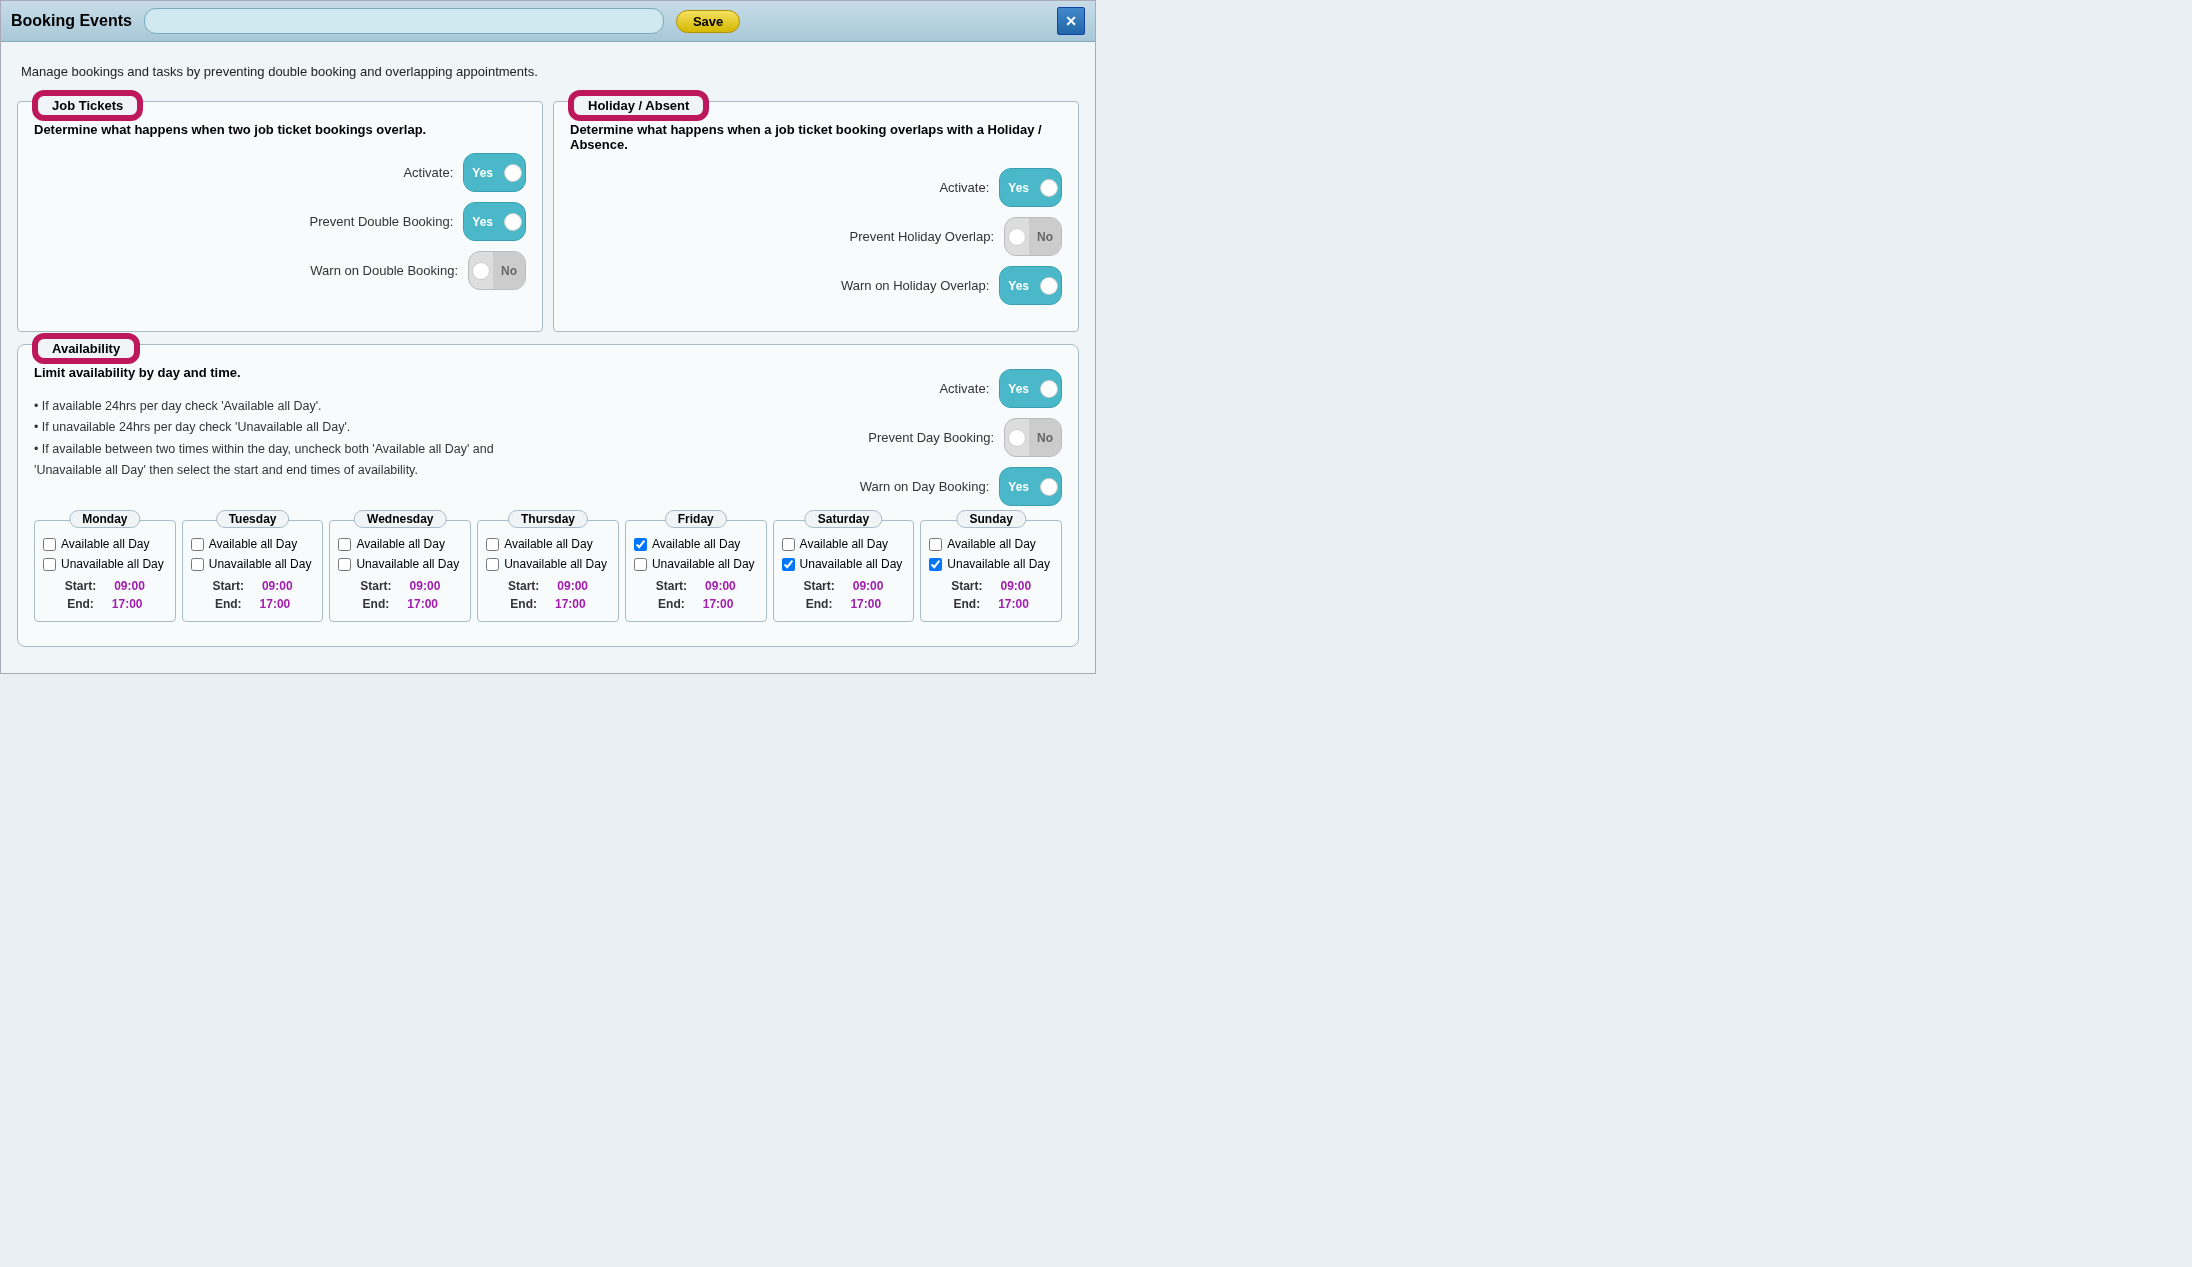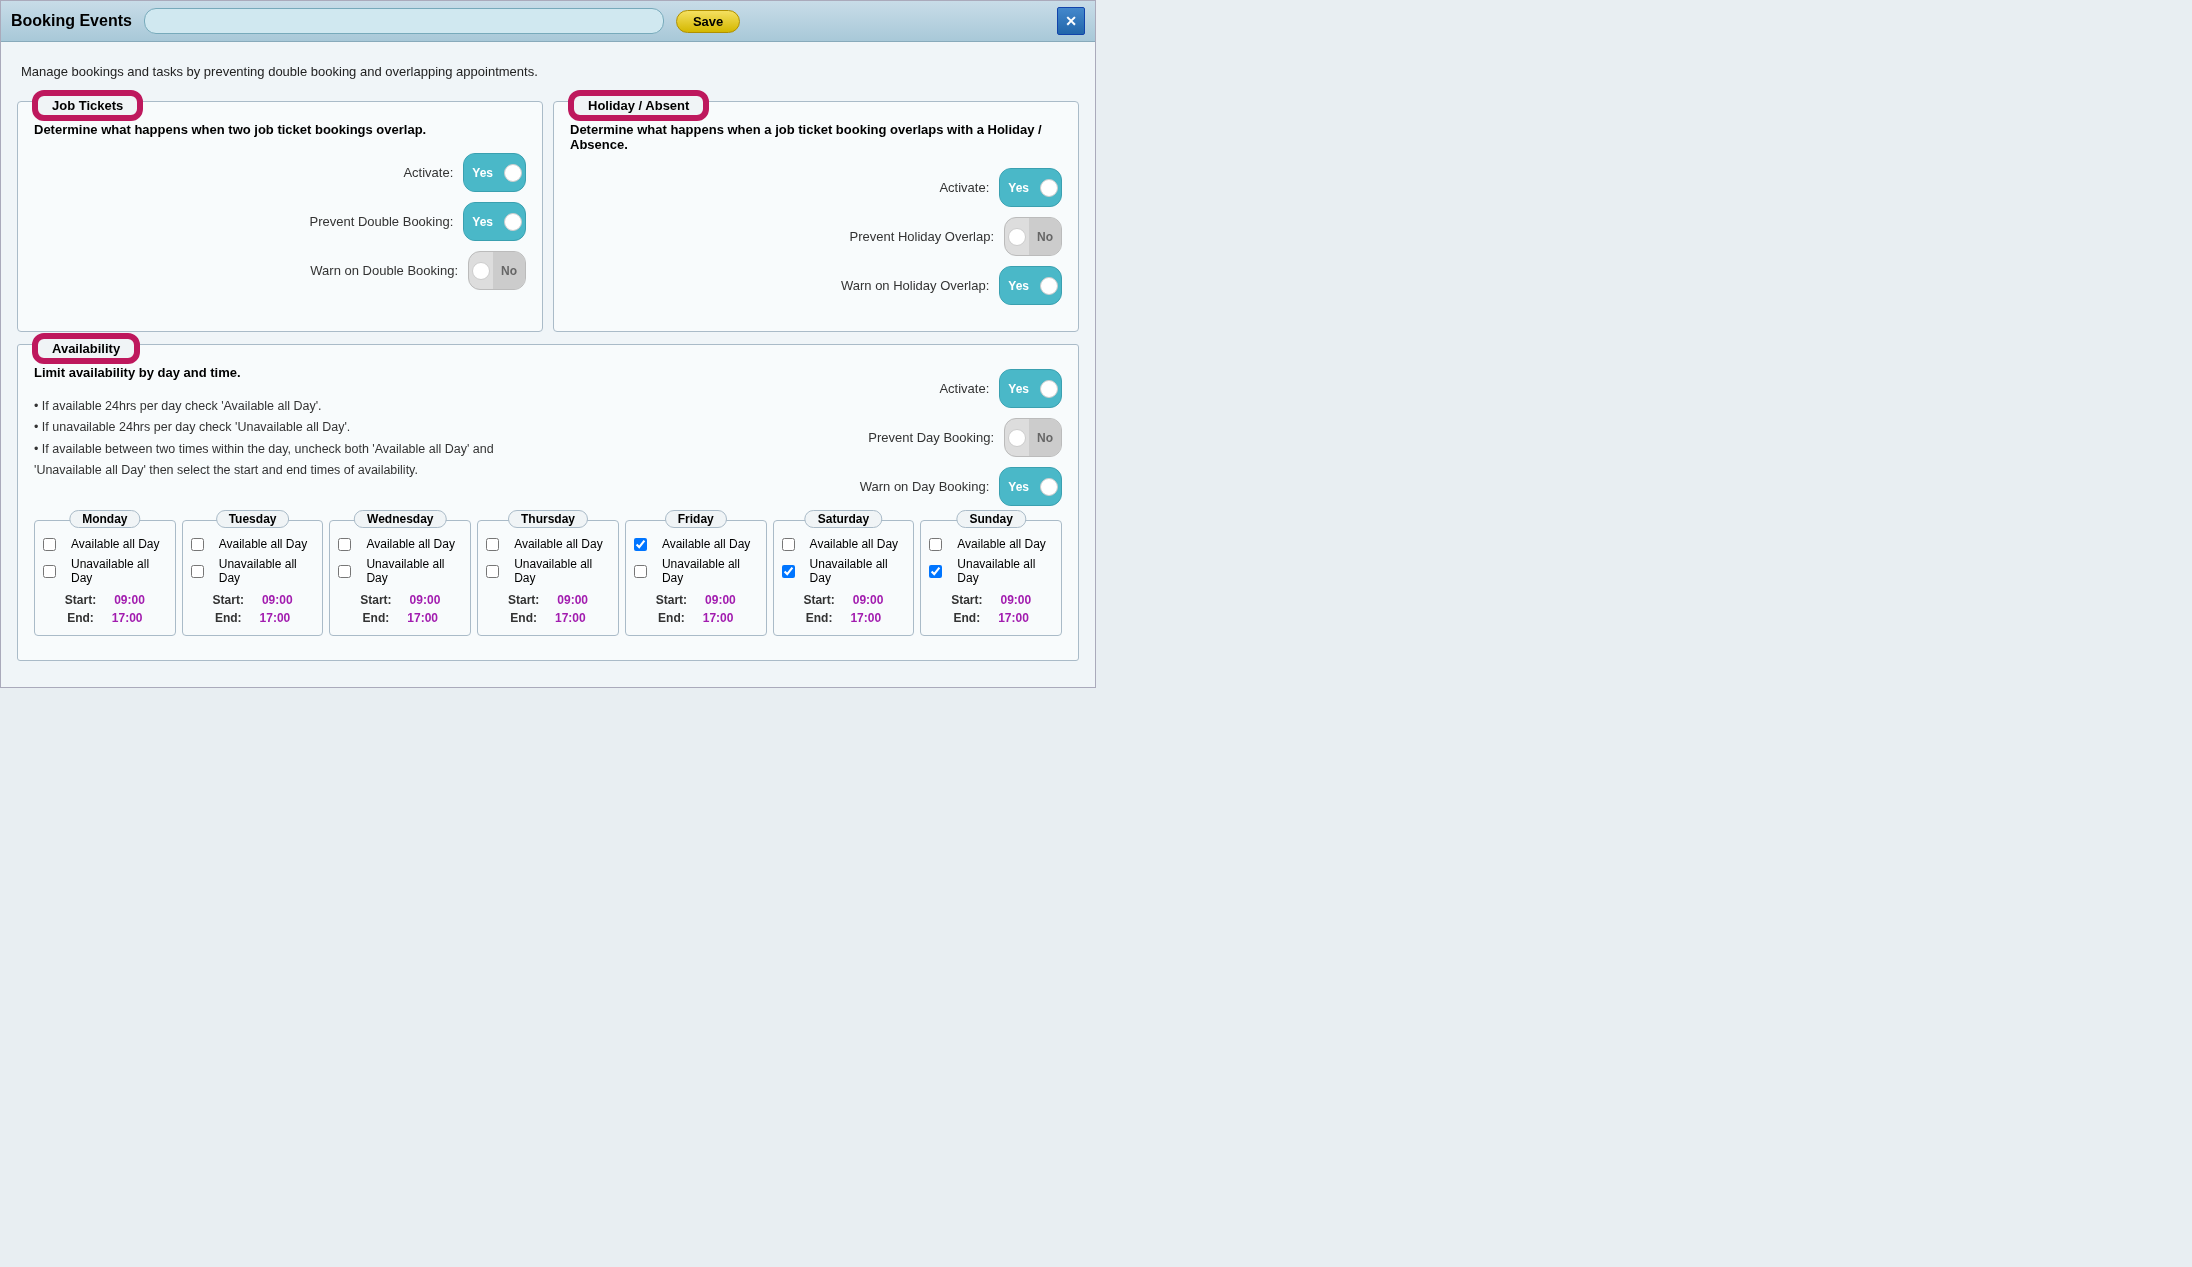--- a/index.html
+++ b/index.html
@@ -171,21 +171,21 @@
       border-color: #3aa0b0;
     }
     .toggle-inactive {
       background: #ddd;
       border-color: #bbb;
     }
     
     .avail-section {
       background: #f8fbfc;
       border: 1px solid #aabbc8;
-      border-radius: 3px;
+      border-radius: 8px;
       position: relative;
       padding: 14px 16px 16px 16px;
       margin-bottom: 12px;
     }
     .avail-body {
       display: flex;
       gap: 20px;
     }
     .avail-left {
       flex: 1;
@@ -230,21 +230,21 @@
       border: 1px solid #aabbc8;
       border-radius: 10px;
       padding: 1px 12px;
       font-weight: bold;
       font-size: 12px;
       white-space: nowrap;
     }
     .day-check-row {
       display: flex;
       align-items: center;
-      gap: 15px;
+      gap: 5px;
       margin-top: 6px;
       margin-bottom: 3px;
       font-size: 12px;
     }
     .day-check-row input[type=checkbox] {
       width: 13px;
       height: 13px;
     }
     .day-time-row {
       display: flex;

